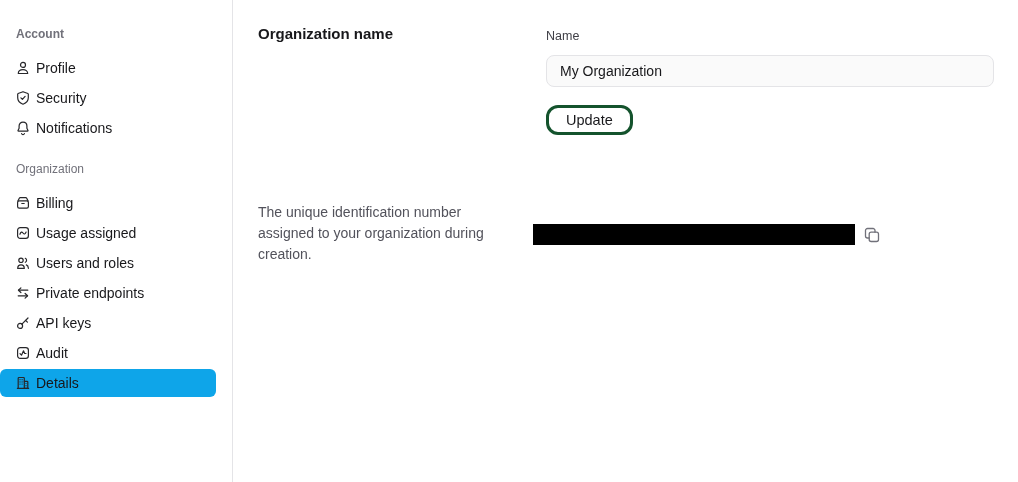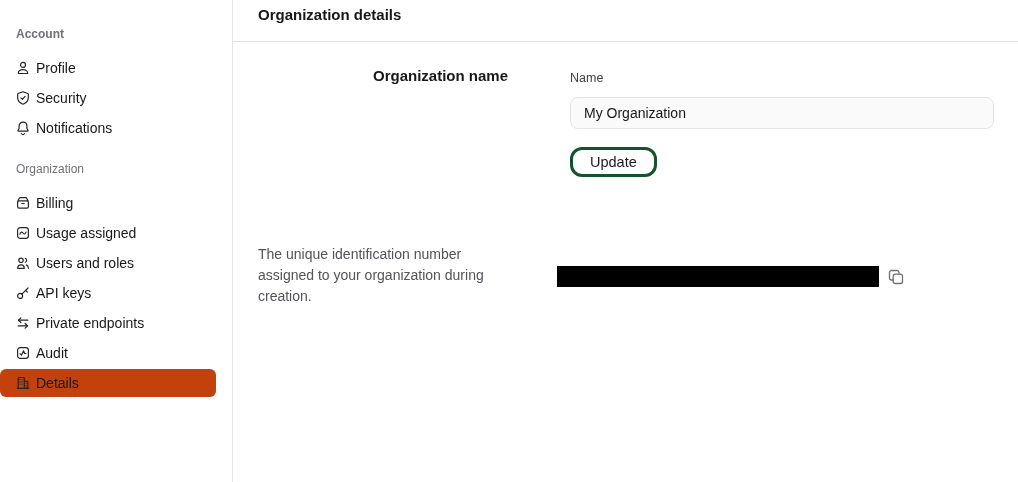--- a/index.html
+++ b/index.html
@@ -15,36 +15,36 @@
     background:none; border:none; cursor:pointer; }
   .sidebar-title { font-size:16px; font-weight:700; line-height:21px; color:#18181b; }
   .sidebar-subtitle { font-size:12px; line-height:15px; margin-top:2px; color:#52525b; }
 
   .nav-section-label { margin:0 16px 13px 16px; font-size:12px; line-height:14px; color:#71717a; }
   .nav-section-label.first { margin-top:27px;font-weight:bold; }
   .nav-section-label.second { margin-top:20px; }
 
   .nav-item { display:flex; align-items:center; gap:5px; height:28px; margin:2px 16px 2px 0;
     padding-left:15px; border-radius:6px; font-size:14px; color:#18181b; cursor:pointer; }
-  .nav-item.active { background:#c2410c; }
+  .nav-item.active { background:#0ea5e9; }
   .nav-item .icon { width:16px; height:16px; flex:none; display:flex; color:#27272a; }
   .nav-item .icon svg { width:16px; height:16px; }
 
   
   .main { flex:1; display:flex; flex-direction:column; min-width:0; }
   .main-header { height:42px; padding:6px 0 0 25px; border-bottom:1px solid #e4e4e7; }
   .main-title { font-size:15px; font-weight:700; line-height:18px; }
 
   .section { display:flex; padding-left:25px; }
   .section-1 { margin-top:26px; }
   .section-2 { margin-top:51px; }
   .section-left { width:288px; flex:none; padding-right:38px; }
-  .section-heading { font-size:15px; font-weight:700; line-height:16px;text-align:right; }
+  .section-heading { font-size:15px; font-weight:700; line-height:16px; }
   .section-desc { margin-top:16px; font-size:14px; line-height:21px; color:#52525b; }
-  .section-right { flex:1; padding-right:24px; min-width:0;margin-left:24px; }
+  .section-right { flex:1; padding-right:24px; min-width:0; }
 
   .field-label { font-size:12.5px; font-weight:500; color:#3f3f46; line-height:14px; }
   .text-input { display:block; margin-top:11px; width:100%; height:32px; border:1px solid #e4e4e7;
     border-radius:8px; background:#fafafa; padding:0 13px; font-size:14px; color:#18181b;
     font-family:inherit; outline:none; }
   .update-btn { margin-top:18px; height:30px; padding:0 17px; border:3px solid #14532d;
     border-radius:12px; background:#fff; font-size:14.5px; color:#18181b; font-family:inherit;
     cursor:pointer; }
 
   .id-row { display:flex; align-items:center; gap:8px; margin-top:38px; margin-left:-13px; }
@@ -124,43 +124,43 @@
               <path d="M10.3 3.3a2.2 2.2 0 0 1 0 4"></path>
               <path d="M11.3 9.9c1.3.4 2 1.6 2.1 3.4"></path>
             </svg>
         </span>
         <span>Users and roles</span>
       </div>
 
       <div class="nav-item">
         <span class="icon">
           <svg viewBox="0 0 16 16" fill="none" stroke="currentColor" stroke-width="1.2" stroke-linecap="round" stroke-linejoin="round">
-              <circle cx="5.1" cy="10.9" r="2.5"></circle>
-              <path d="M6.9 9.1 13 3"></path>
-              <path d="M10.6 5.4l1.8 1.8"></path>
-            </svg>
-        </span>
-        <span>API keys</span>
-      </div>
-
-      <div class="nav-item">
-        <span class="icon">
-          <svg viewBox="0 0 16 16" fill="none" stroke="currentColor" stroke-width="1.2" stroke-linecap="round" stroke-linejoin="round">
               <path d="M12.8 5.2H3.6"></path>
               <path d="M5.9 2.9 3.4 5.2l2.5 2.3"></path>
               <path d="M3.2 10.8h9.2"></path>
               <path d="M10.1 8.5l2.5 2.3-2.5 2.3"></path>
             </svg>
         </span>
         <span>Private endpoints</span>
       </div>
 
       <div class="nav-item">
         <span class="icon">
           <svg viewBox="0 0 16 16" fill="none" stroke="currentColor" stroke-width="1.2" stroke-linecap="round" stroke-linejoin="round">
+              <circle cx="5.1" cy="10.9" r="2.5"></circle>
+              <path d="M6.9 9.1 13 3"></path>
+              <path d="M10.6 5.4l1.8 1.8"></path>
+            </svg>
+        </span>
+        <span>API keys</span>
+      </div>
+
+      <div class="nav-item">
+        <span class="icon">
+          <svg viewBox="0 0 16 16" fill="none" stroke="currentColor" stroke-width="1.2" stroke-linecap="round" stroke-linejoin="round">
               <rect x="2.6" y="2.6" width="10.8" height="10.8" rx="2.6"></rect>
               <path d="M5 8.6l1.5 1.6 2-4.4 1.2 2.7h1.3"></path>
             </svg>
         </span>
         <span>Audit</span>
       </div>
 
       <div class="nav-item active">
         <span class="icon">
           <svg viewBox="0 0 16 16" fill="none" stroke="currentColor" stroke-width="1.2" stroke-linecap="round" stroke-linejoin="round">
@@ -169,23 +169,20 @@
               <path d="M2.4 13.4h11.2"></path>
               <path d="M5 4.7h.01M7.1 4.7h.01M5 6.9h.01M7.1 6.9h.01M5 9.1h.01M7.1 9.1h.01M11 8.5h.01M11 10.7h.01"></path>
             </svg>
         </span>
         <span>Details</span>
       </div>
     </nav>
   </aside>
 
   <main class="main">
-    <header class="main-header">
-      <h1 class="main-title">Organization details</h1>
-    </header>
 
     <section class="section section-1">
       <div class="section-left">
         <h2 class="section-heading">Organization name</h2>
       </div>
       <div class="section-right">
         <label class="field-label">Name</label>
         <input class="text-input" type="text" value="My Organization" style="">
         <button class="update-btn">Update</button>
       </div>

